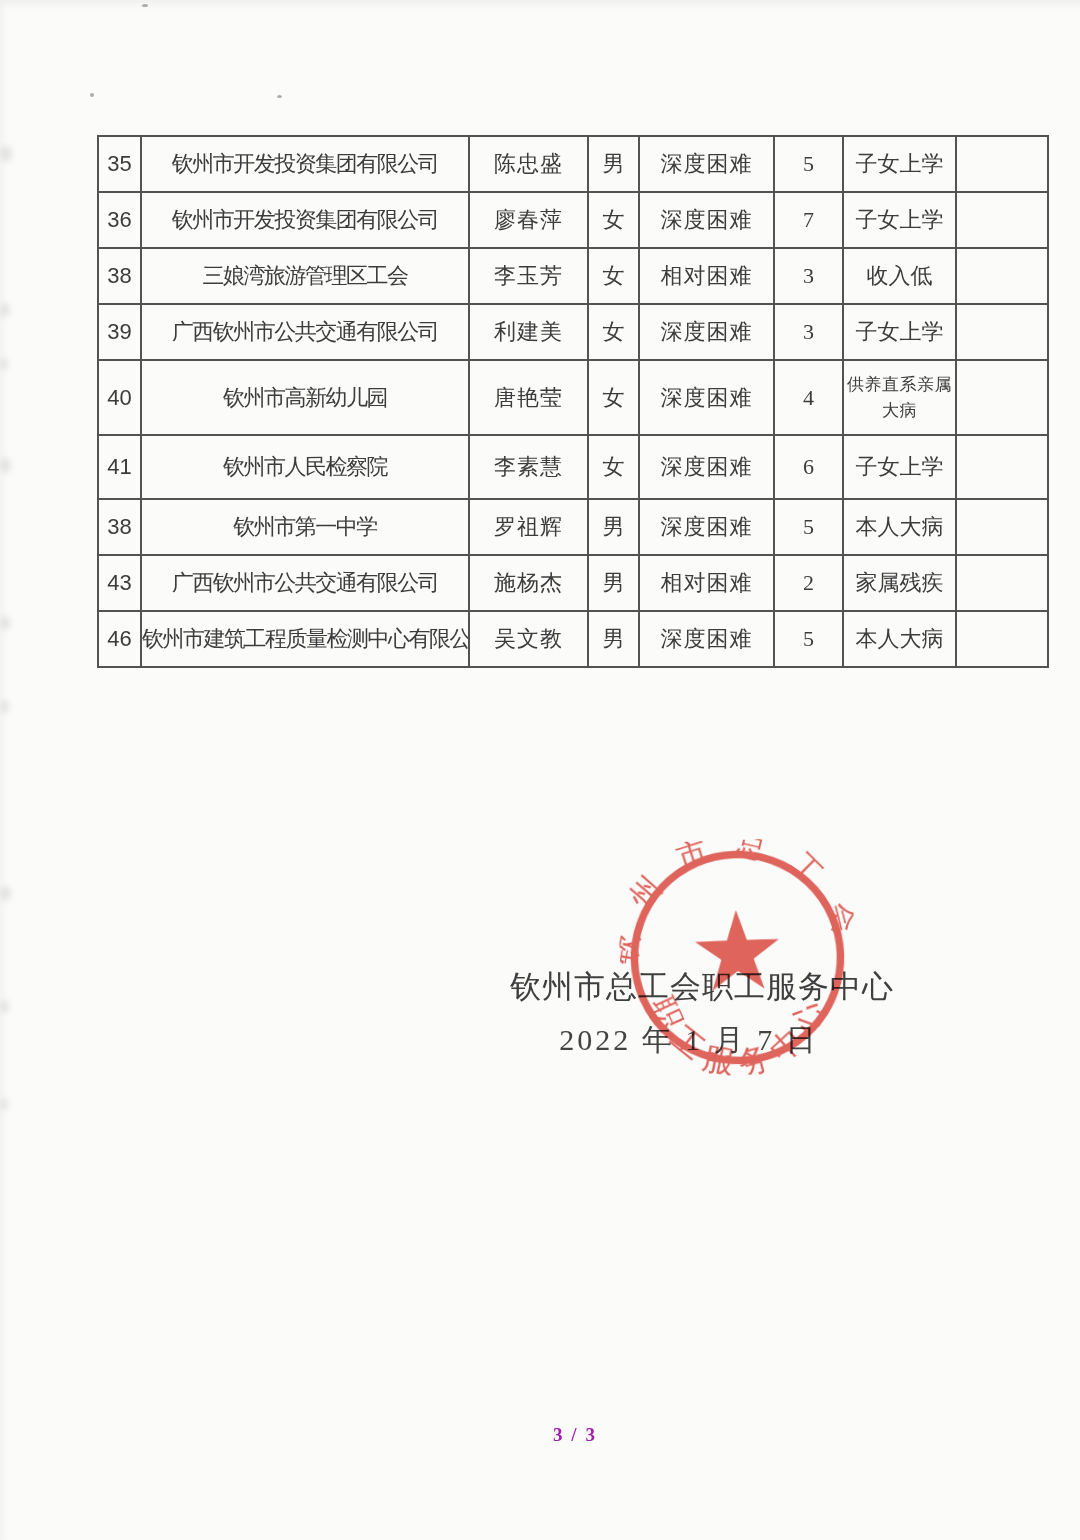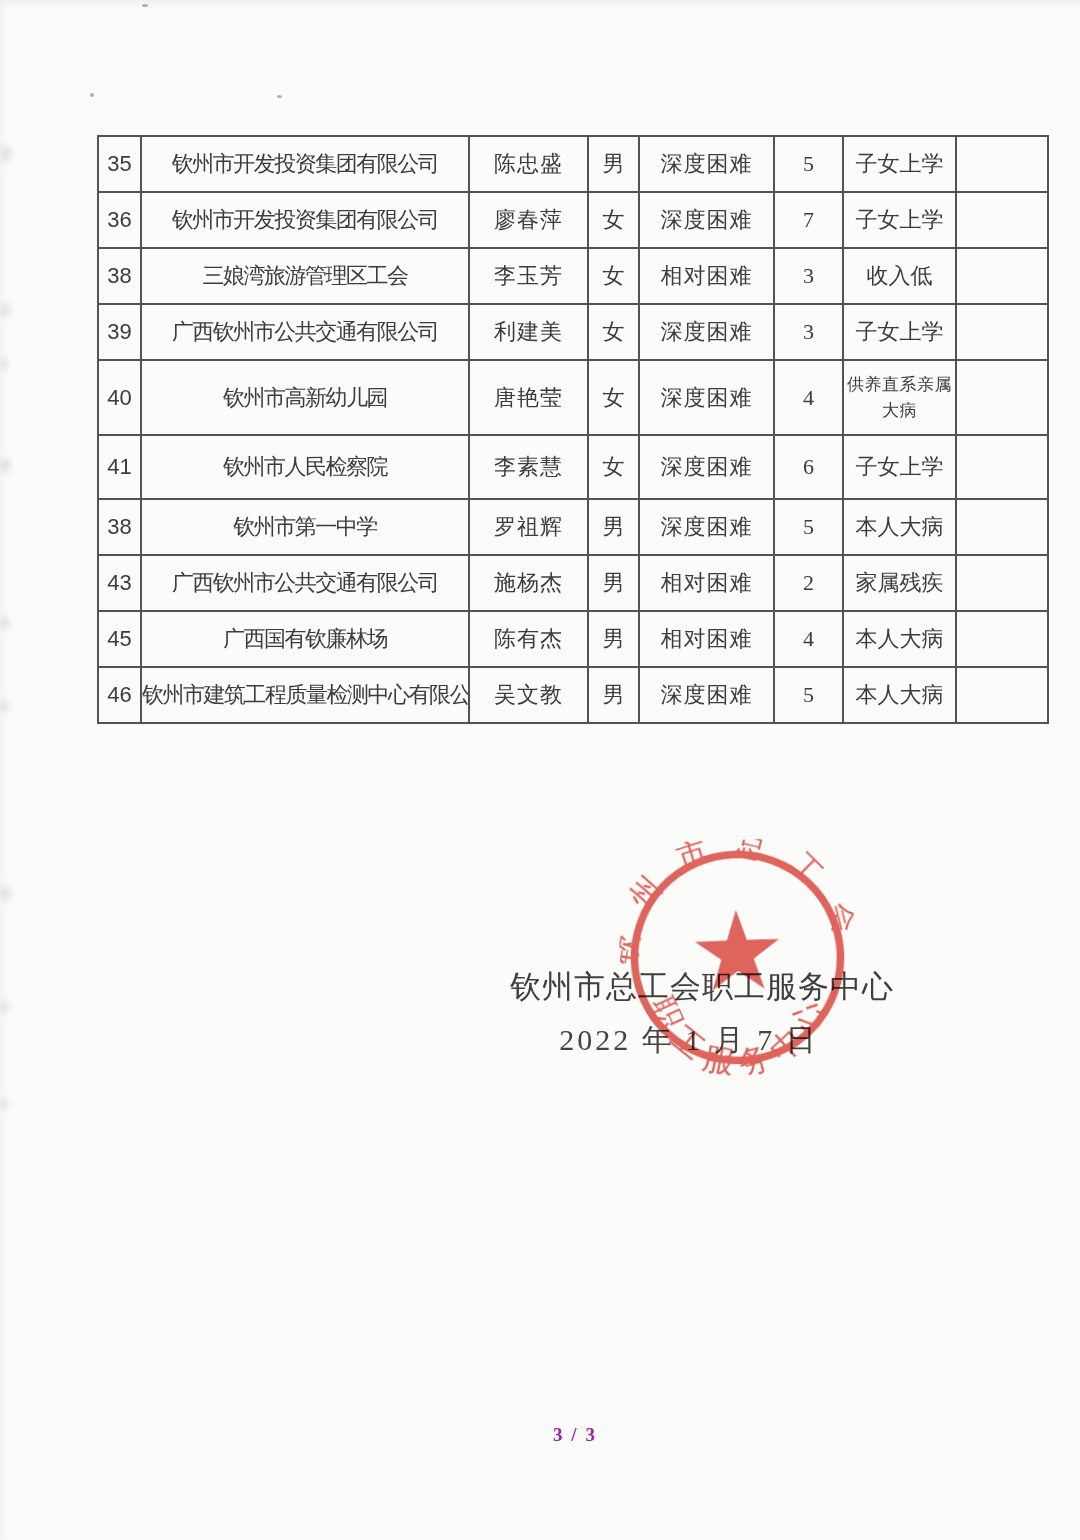--- a/index.html
+++ b/index.html
@@ -184,30 +184,20 @@
         <td class="c-no">43</td>
         <td class="c-company">广西钦州市公共交通有限公司</td>
         <td class="c-name">施杨杰</td>
         <td class="c-gender">男</td>
         <td class="c-difficulty">相对困难</td>
         <td class="c-count">2</td>
         <td class="c-reason">家属残疾</td>
         <td class="c-remark"></td>
       </tr>
       <tr>
-        <td class="c-no">45</td>
-        <td class="c-company">广西国有钦廉林场</td>
-        <td class="c-name">陈有杰</td>
-        <td class="c-gender">男</td>
-        <td class="c-difficulty">相对困难</td>
-        <td class="c-count">4</td>
-        <td class="c-reason">本人大病</td>
-        <td class="c-remark"></td>
-      </tr>
-      <tr>
         <td class="c-no">46</td>
         <td class="c-company">钦州市建筑工程质量检测中心有限公司</td>
         <td class="c-name">吴文教</td>
         <td class="c-gender">男</td>
         <td class="c-difficulty">深度困难</td>
         <td class="c-count">5</td>
         <td class="c-reason">本人大病</td>
         <td class="c-remark"></td>
       </tr>
     </tbody>

